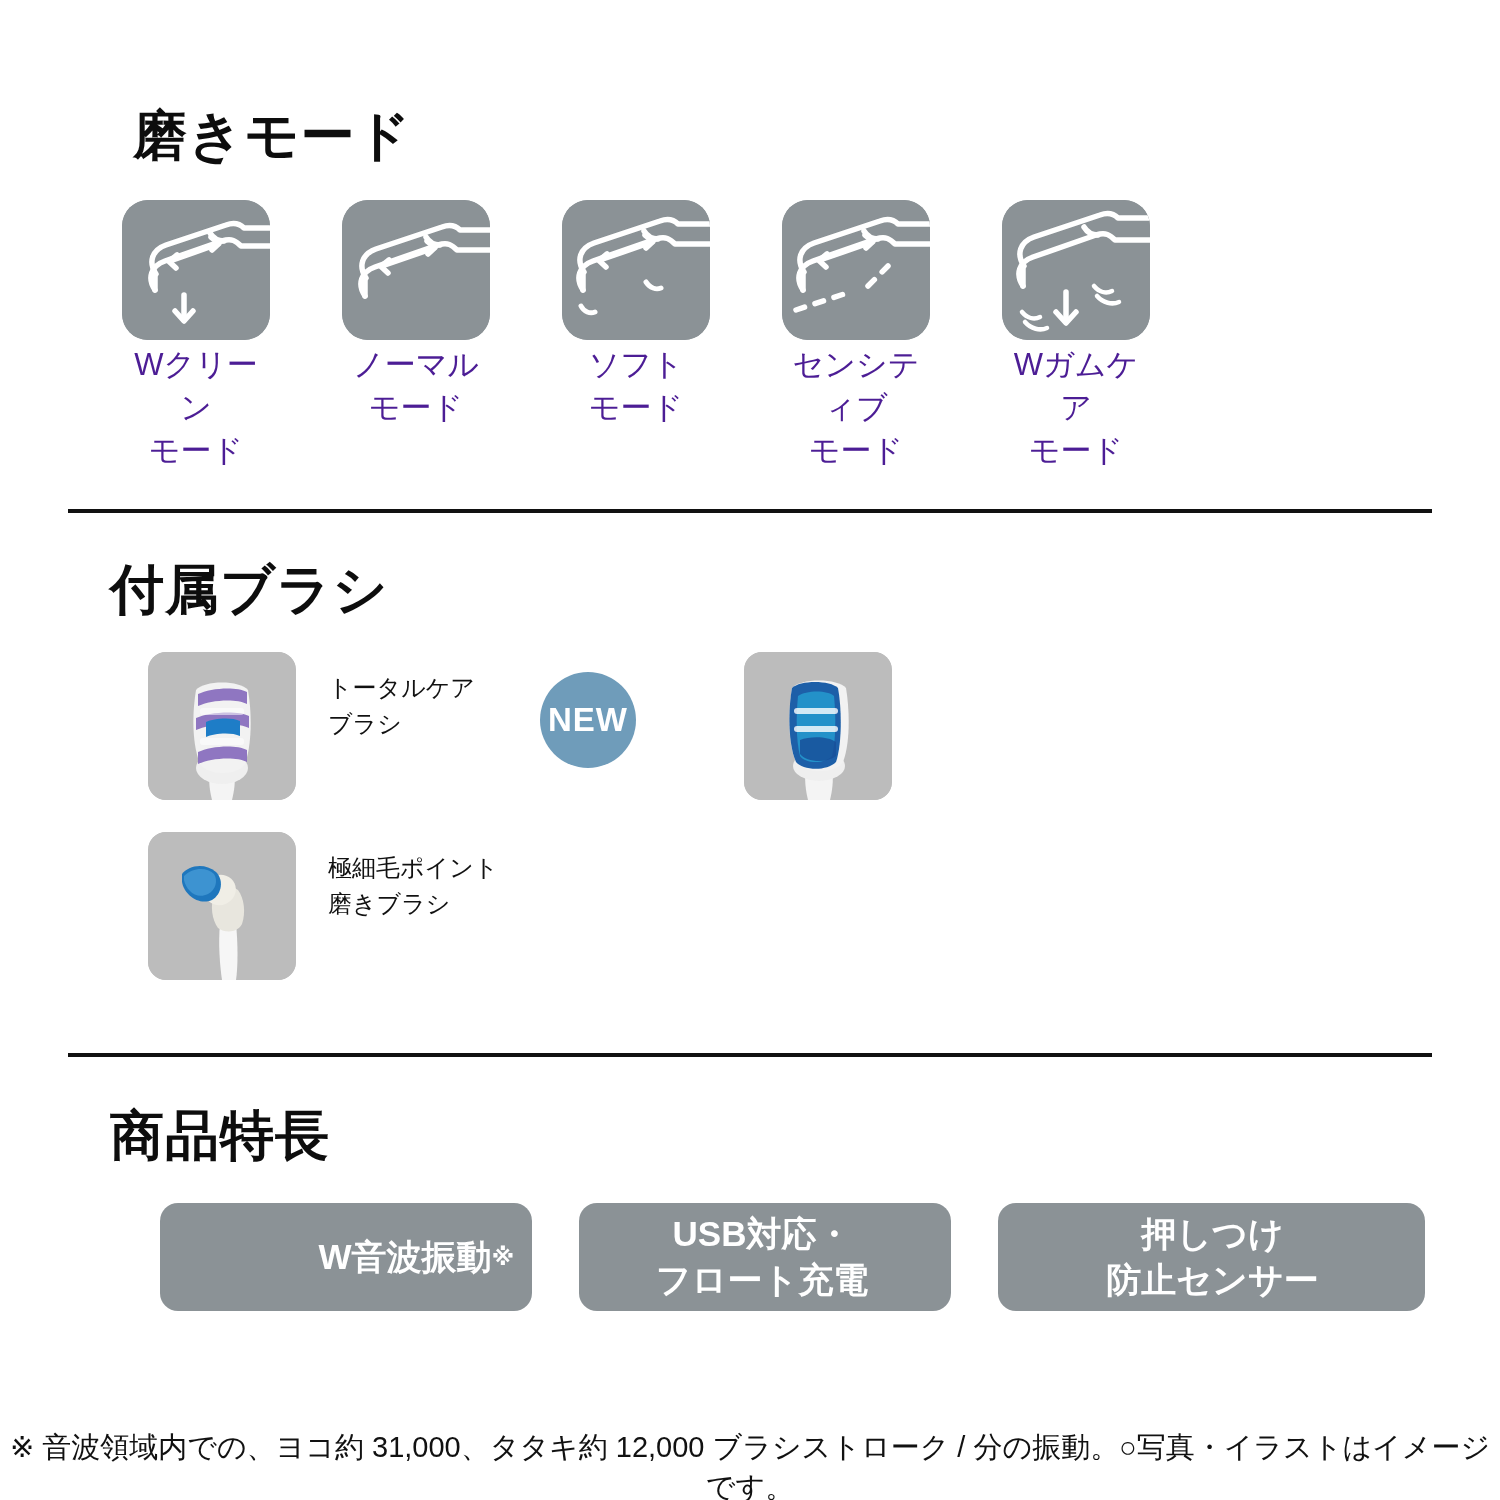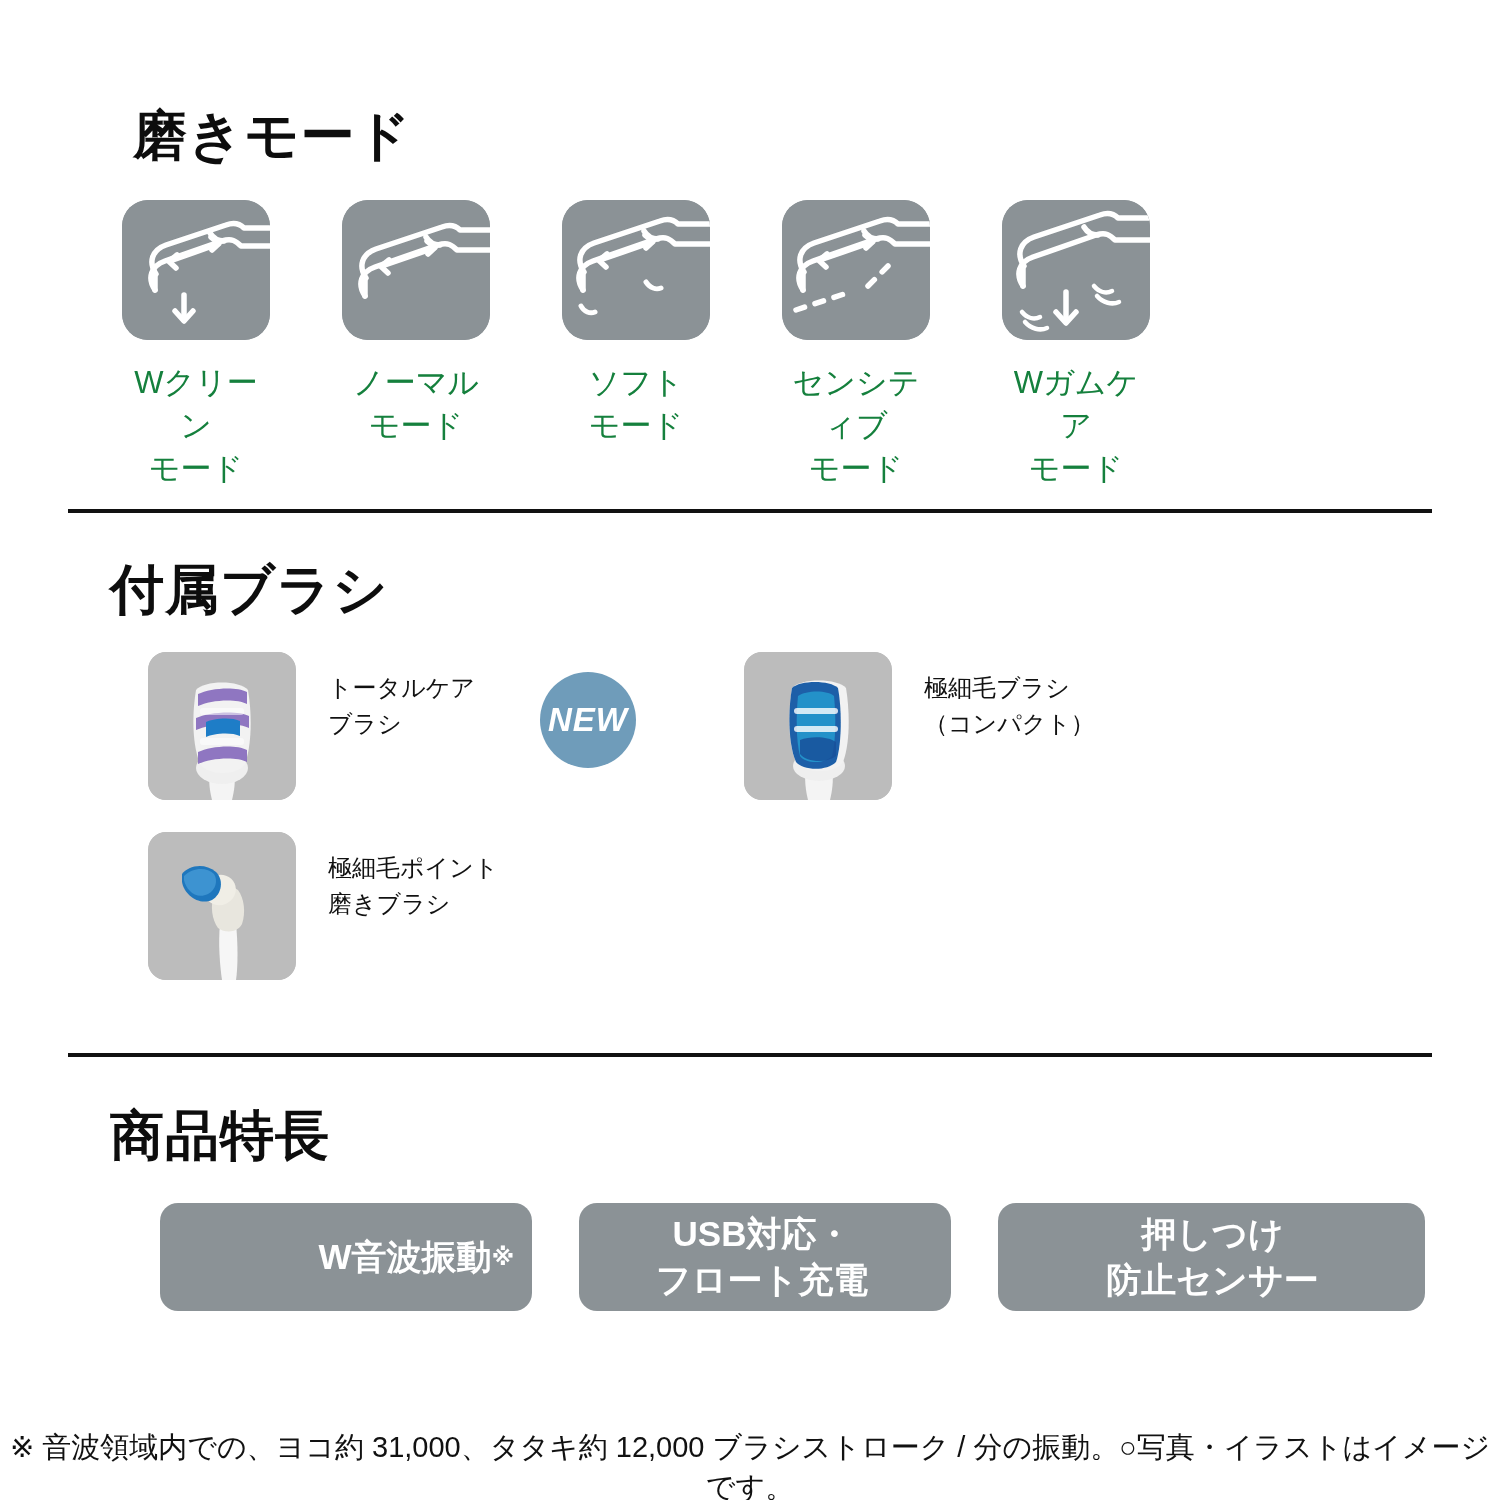--- a/index.html
+++ b/index.html
@@ -55,25 +55,25 @@
     align-items: center;
   }
   .mode-tile {
     width: 148px;
     height: 140px;
     background: #8b9296;
     border-radius: 26px;
     display: block;
   }
   .mode-label {
-    margin-top: 22px;
+    margin-top: 4px;
     font-size: 31px;
     line-height: 1.38;
     text-align: center;
-    color: #15803d;
+    color: #4c1d95;
     white-space: pre-line;
     font-weight: 400;
   }
 
   
   .brush-item {
     position: absolute;
     display: flex;
     align-items: flex-start;
   }
@@ -98,21 +98,20 @@
   .new-badge {
     position: absolute;
     left: 540px;
     top: 672px;
     width: 96px;
     height: 96px;
     border-radius: 50%;
     background: #6f9cba;
     color: #ffffff;
     font-size: 33px;
-    font-style: italic;
     font-weight: 700;
     letter-spacing: 1px;
     display: flex;
     align-items: center;
     justify-content: center;
   }
 
   
   .pill-row {
     position: absolute;
@@ -315,22 +314,20 @@
         <path d="M48 36 C44 60 44 92 52 110 C60 122 92 122 99 110 C106 92 106 60 102 36 C94 26 56 26 48 36 Z" fill="#f2f2f2"></path>
         <path d="M48 36 C56 28 86 28 94 36 C98 58 98 92 92 110 C82 120 58 118 52 110 C44 92 44 58 48 36 Z" fill="#1d5fa8"></path>
         <path d="M54 44 C62 38 84 38 90 44 C92 64 92 88 88 104 C80 112 62 112 56 104 C52 88 52 64 54 44 Z" fill="#2391c9"></path>
         <g fill="#ffffff" opacity="0.8">
           <rect x="50" y="56" width="44" height="6" rx="3"></rect>
           <rect x="50" y="74" width="44" height="6" rx="3"></rect>
         </g>
         <path d="M56 88 C66 84 84 84 92 90 L92 104 C82 112 62 110 56 102 Z" fill="#17509a" opacity="0.85"></path>
       </g>
     </svg>
-    <div class="brush-label">極細毛ブラシ
-（コンパクト）</div>
   </div>
 
   <div class="brush-item" style="left:148px; top:832px;">
     <svg class="brush-thumb" viewBox="0 0 148 148">
       <rect x="0" y="0" width="148" height="148" rx="18" fill="#bcbcbc"></rect>
       <g>
         <path d="M72 92 C70 112 72 134 74 148 L88 148 C90 134 90 112 88 92 Z" fill="#f6f6f6"></path>
         <path d="M66 62 C62 74 64 88 70 96 C78 102 90 100 94 92 C98 80 96 66 90 58 C82 52 70 54 66 62 Z" fill="#e8e6de"></path>
         <ellipse cx="72" cy="58" rx="16" ry="15" fill="#f0eee6" transform="rotate(-24 72 58)"></ellipse>
         <path d="M34 42 C40 34 56 30 68 40 C76 48 74 62 64 68 C50 74 36 62 34 50 Z" fill="#1f77bd"></path>

